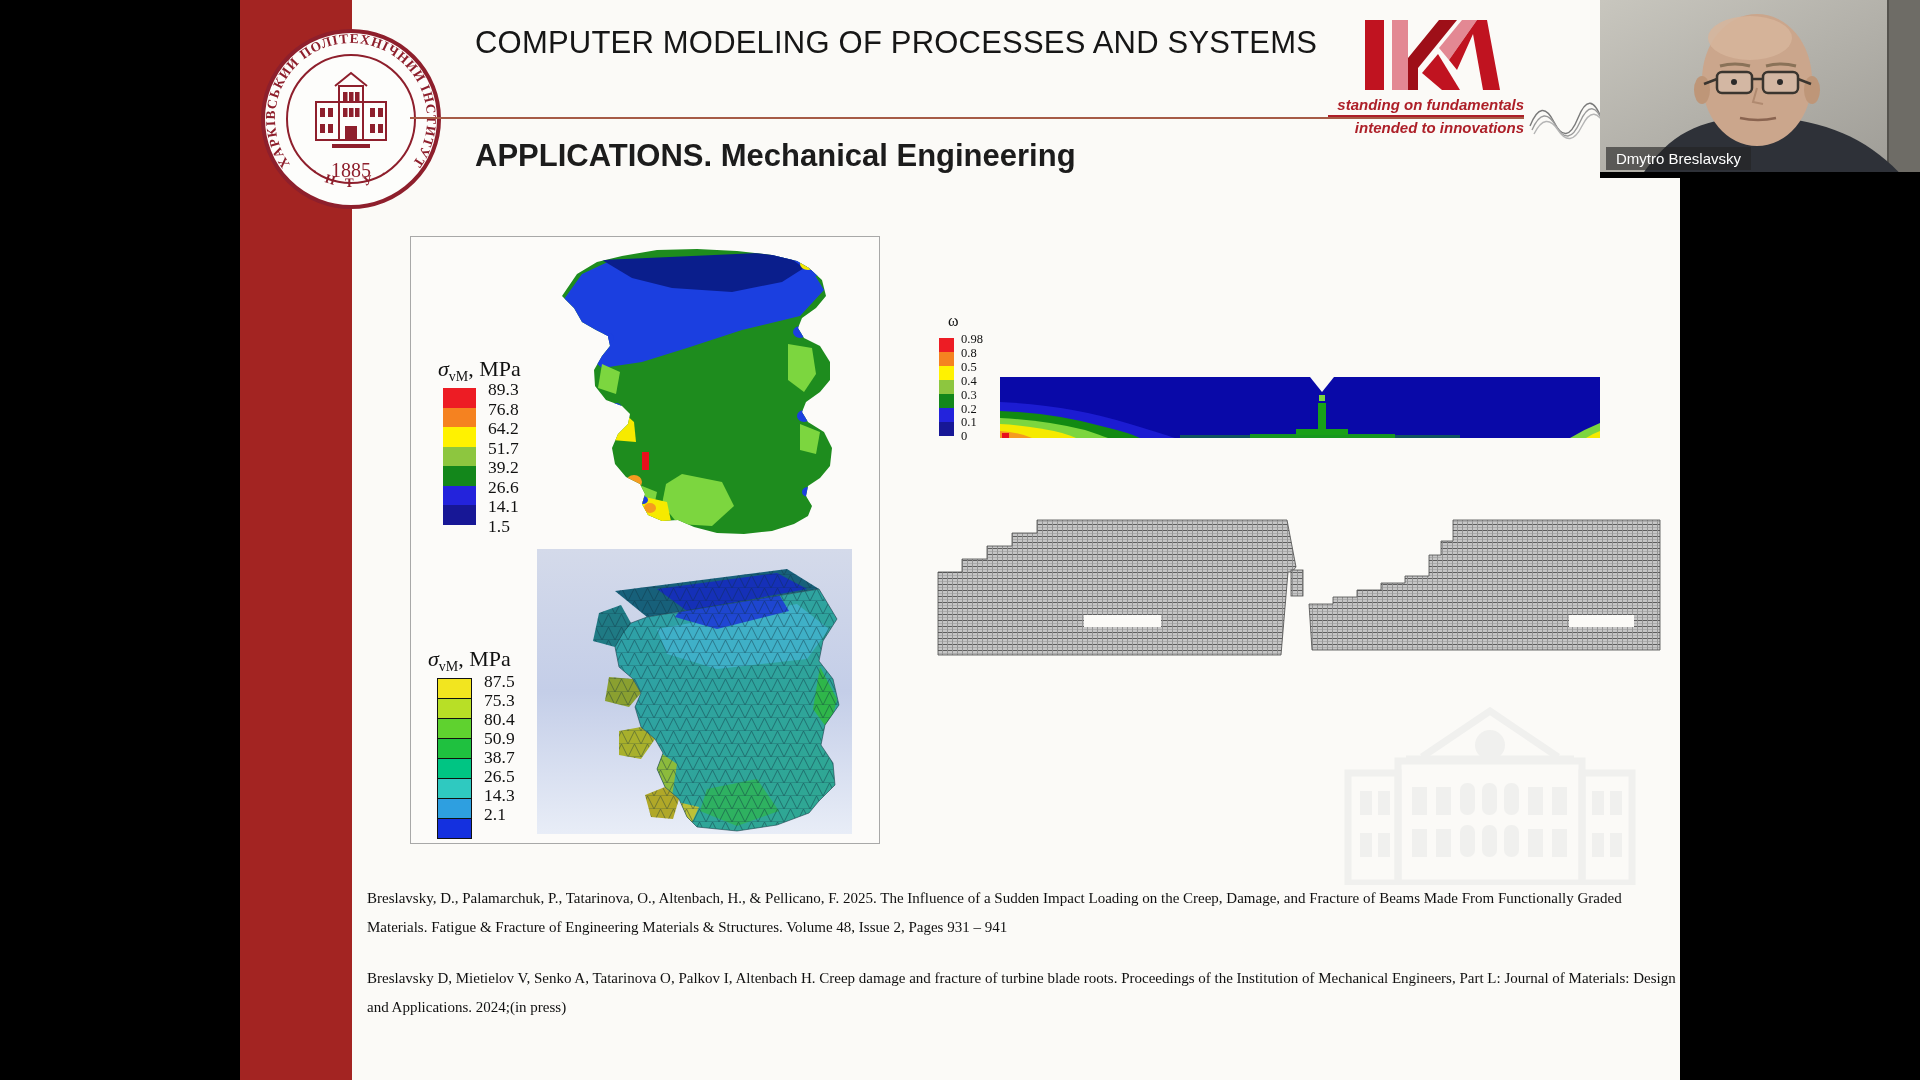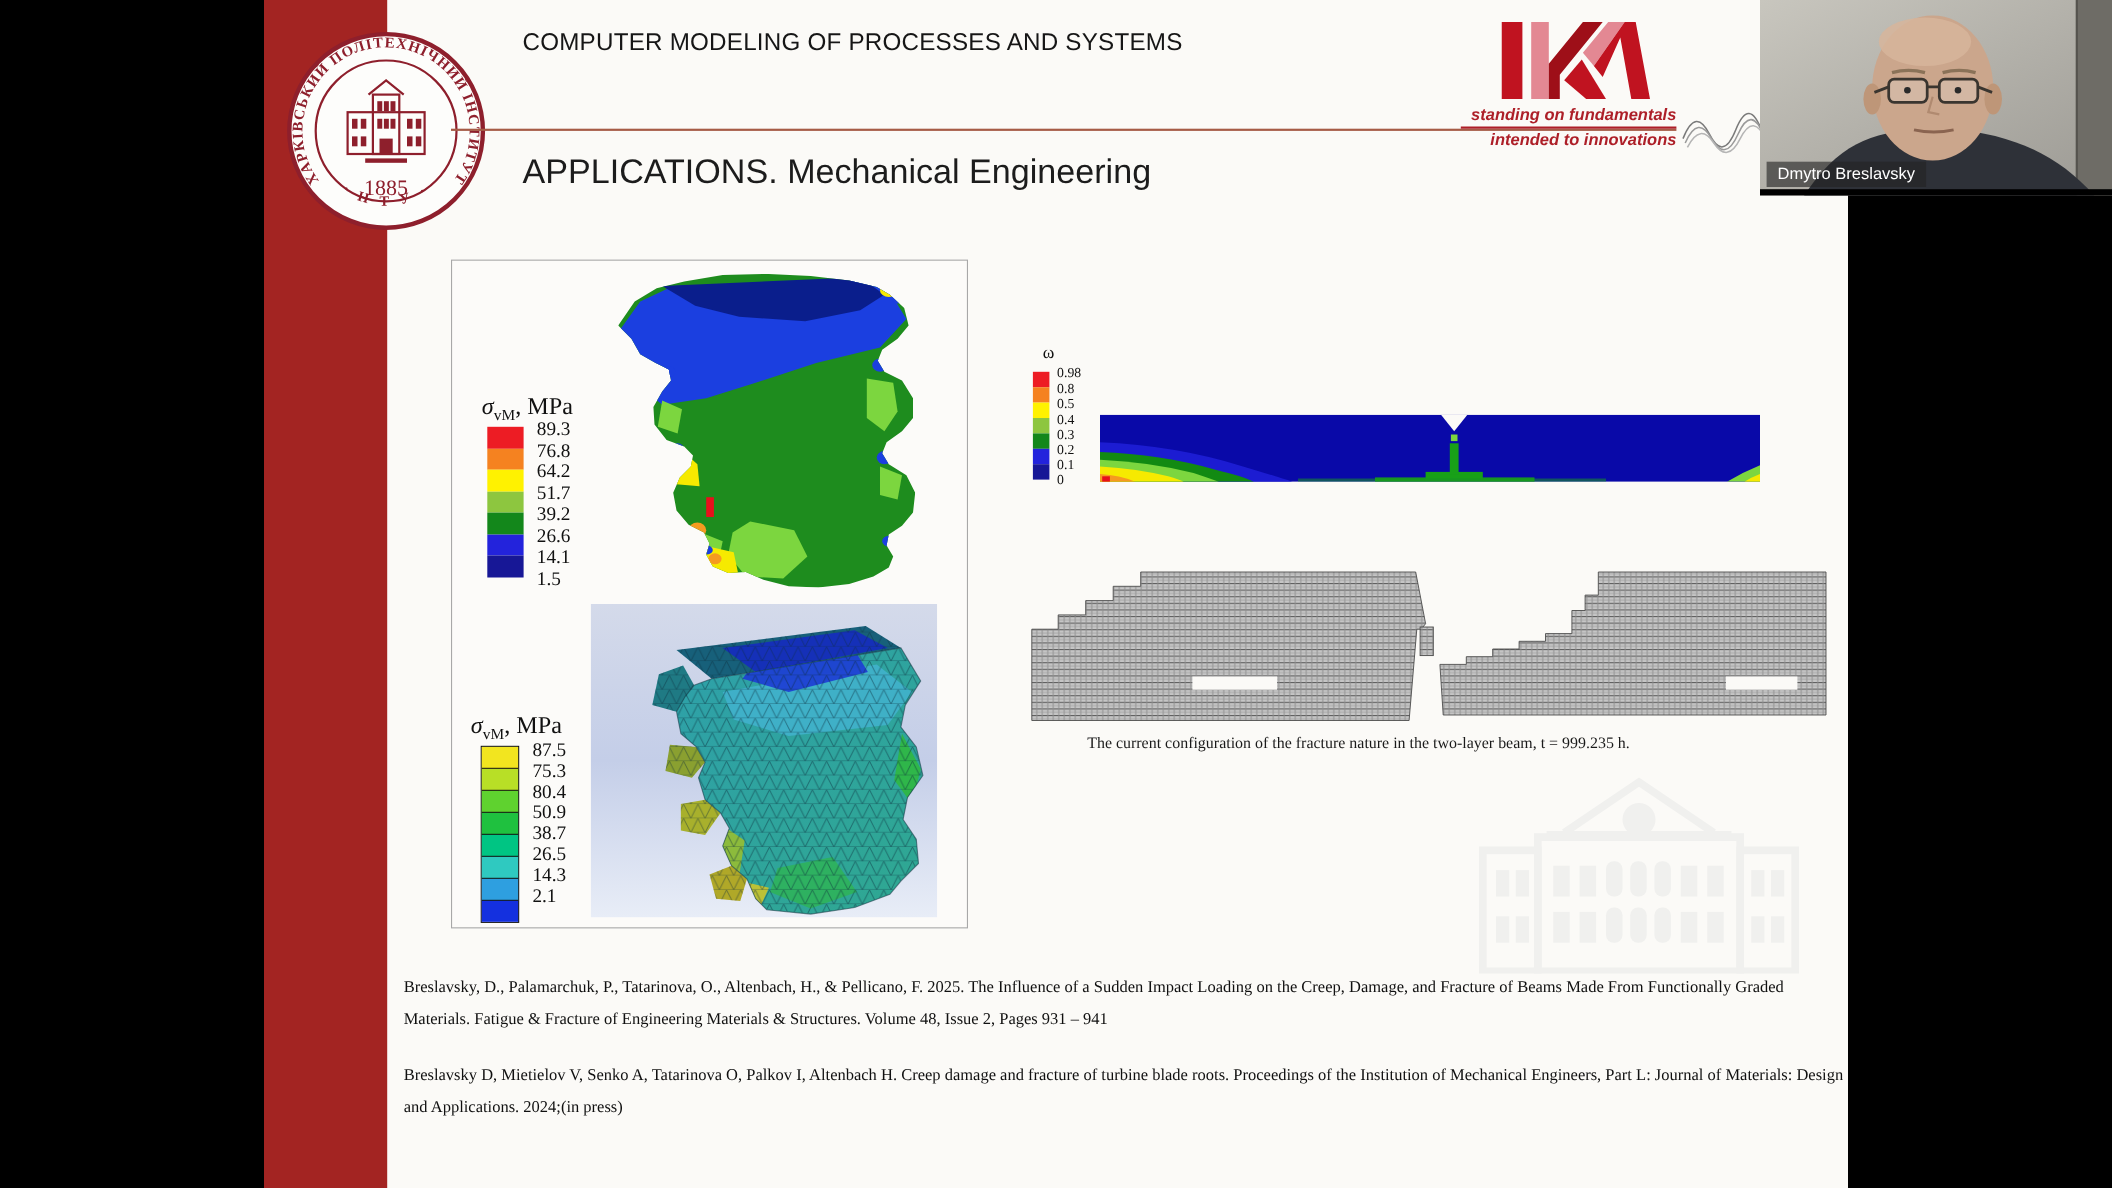--- a/index.html
+++ b/index.html
@@ -2,21 +2,21 @@
 <html><head>
 <meta charset="utf-8">
 <style>
   html,body{margin:0;padding:0;background:#000;}
   #stage{position:relative;width:1920px;height:1080px;background:#000;overflow:hidden;
          font-family:"Liberation Sans",sans-serif;}
   .abs{position:absolute;}
   #slide{position:absolute;left:240px;top:0;width:1440px;height:1080px;background:#FBFAF7;}
   #redstripe{position:absolute;left:240px;top:0;width:112px;height:1080px;background:#A32422;}
   #rightbar{position:absolute;left:1680px;top:0;width:240px;height:1080px;background:#000;}
-  .course-title{font-size:22px;color:#161616;letter-spacing:.2px;}
+  .course-title{font-size:31px;color:#161616;letter-spacing:.2px;}
   .slide-title{font-size:31px;color:#1c1c1c;}
   .rule{height:2px;background:#A65B46;}
   .serif{font-family:"Liberation Serif",serif;}
   .legend-title{font-size:22px;color:#111;}
   .legend-vals div{color:#111;}
   .ref{font-family:"Liberation Serif",serif;font-size:15px;line-height:29px;color:#101010;}
   .caption{font-family:"Liberation Serif",serif;font-size:14.5px;color:#1a1a1a;text-align:center;}
   .figbox{border:1px solid #A8A8A8;background:#FCFBF9;}
   .band{width:100%;}
   .tagline{font-style:italic;font-weight:bold;color:#AD1F28;font-size:15px;line-height:17px;text-align:right;}
@@ -101,21 +101,21 @@
         <rect x="91" y="82" width="4.5" height="9"></rect>
         <rect x="97" y="82" width="4.5" height="9"></rect>
       <rect x="87" y="100" width="12" height="14"></rect>
       <rect x="74" y="118" width="38" height="4"></rect>
     </g>
     <text x="93" y="151" text-anchor="middle" font-family="Liberation Serif,serif" font-size="20" fill="#8E1F2C">1885</text>
   </svg>
 
   <div class="abs course-title" style="left:475px;top:25px;">COMPUTER MODELING OF PROCESSES AND SYSTEMS</div>
   <div class="abs rule" style="left:410px;top:117px;width:1114px;"></div>
-  <div class="abs slide-title" style="left:475px;top:138px;">APPLICATIONS.  Mechanical Engineering</div>
+  <div class="abs slide-title" style="left:475px;top:138px;font-weight:bold;">APPLICATIONS.  Mechanical Engineering</div>
 
   <svg class="abs" style="left:1365px;top:20px;" width="135" height="70" viewBox="0 0 135 70">
     <rect x="0" y="0" width="19" height="70" fill="#C01320"></rect>
     <rect x="27" y="0" width="16" height="70" fill="#E38893"></rect>
     <polygon points="43,38 74,0 92,0 53,48 53,70 43,70" fill="#9E0F18"></polygon>
     <polygon points="57,53 73,34 95,70 77,70" fill="#C01320"></polygon>
     <polygon points="74,28 97,0 112,0 84,40" fill="#E38893"></polygon>
     <polygon points="84,40 112,0 122,0 135,70 118,70 108,14 92,50" fill="#C01320"></polygon>
   </svg>
   <div class="abs" style="left:1328px;top:96px;width:196px;">
@@ -322,21 +322,20 @@
       <path d="M3,143 L3,60 L27,60 L27,47 L52,47 L52,34 L77,34 L77,21 L102,21 L102,8
                L352,8 L361,55 L357,60 L353,60 L346,143 Z"></path>
       <rect x="356" y="58" width="12" height="26"></rect>
       <path d="M377,138 L374,92 L398,92 L398,85 L422,85 L422,78 L446,78 L446,71 L470,71
                L470,64 L494,64 L494,57 L494,43 L506,43 L506,29 L518,29 L518,8 L725,8
                L725,138 Z"></path>
     </g>
     <rect x="149" y="103" width="77" height="12" fill="#FBFAF7"></rect>
     <rect x="634" y="103" width="65" height="12" fill="#FBFAF7"></rect>
   </svg>
-  <div class="abs caption" style="left:935px;top:668px;width:600px;">The current configuration of the fracture nature in the two-layer beam, t = 999.235 h.</div>
 
   <div class="abs" style="left:367px;top:884px;width:1310px;">
     <p class="ref" style="margin:0;">Breslavsky, D., Palamarchuk, P., Tatarinova, O., Altenbach, H., &amp; Pellicano, F. 2025. The Influence of a Sudden Impact Loading on the Creep, Damage, and Fracture of Beams Made From Functionally Graded Materials. Fatigue &amp; Fracture of Engineering Materials &amp; Structures. Volume 48, Issue 2, Pages 931 – 941</p>
     <p class="ref" style="margin:22px 0 0 0;">Breslavsky D, Mietielov V, Senko A, Tatarinova O, Palkov I, Altenbach H. Creep damage and fracture of turbine blade roots. Proceedings of the Institution of Mechanical Engineers, Part L: Journal of Materials: Design and Applications. 2024;(in press)</p>
   </div>
 
   <div class="abs" style="left:1600px;top:0;width:360px;height:178px;overflow:hidden;">
     <svg width="320" height="178" viewBox="0 0 320 178">
       <defs>
         <linearGradient id="wall" x1="0" y1="0" x2="1" y2="1">

